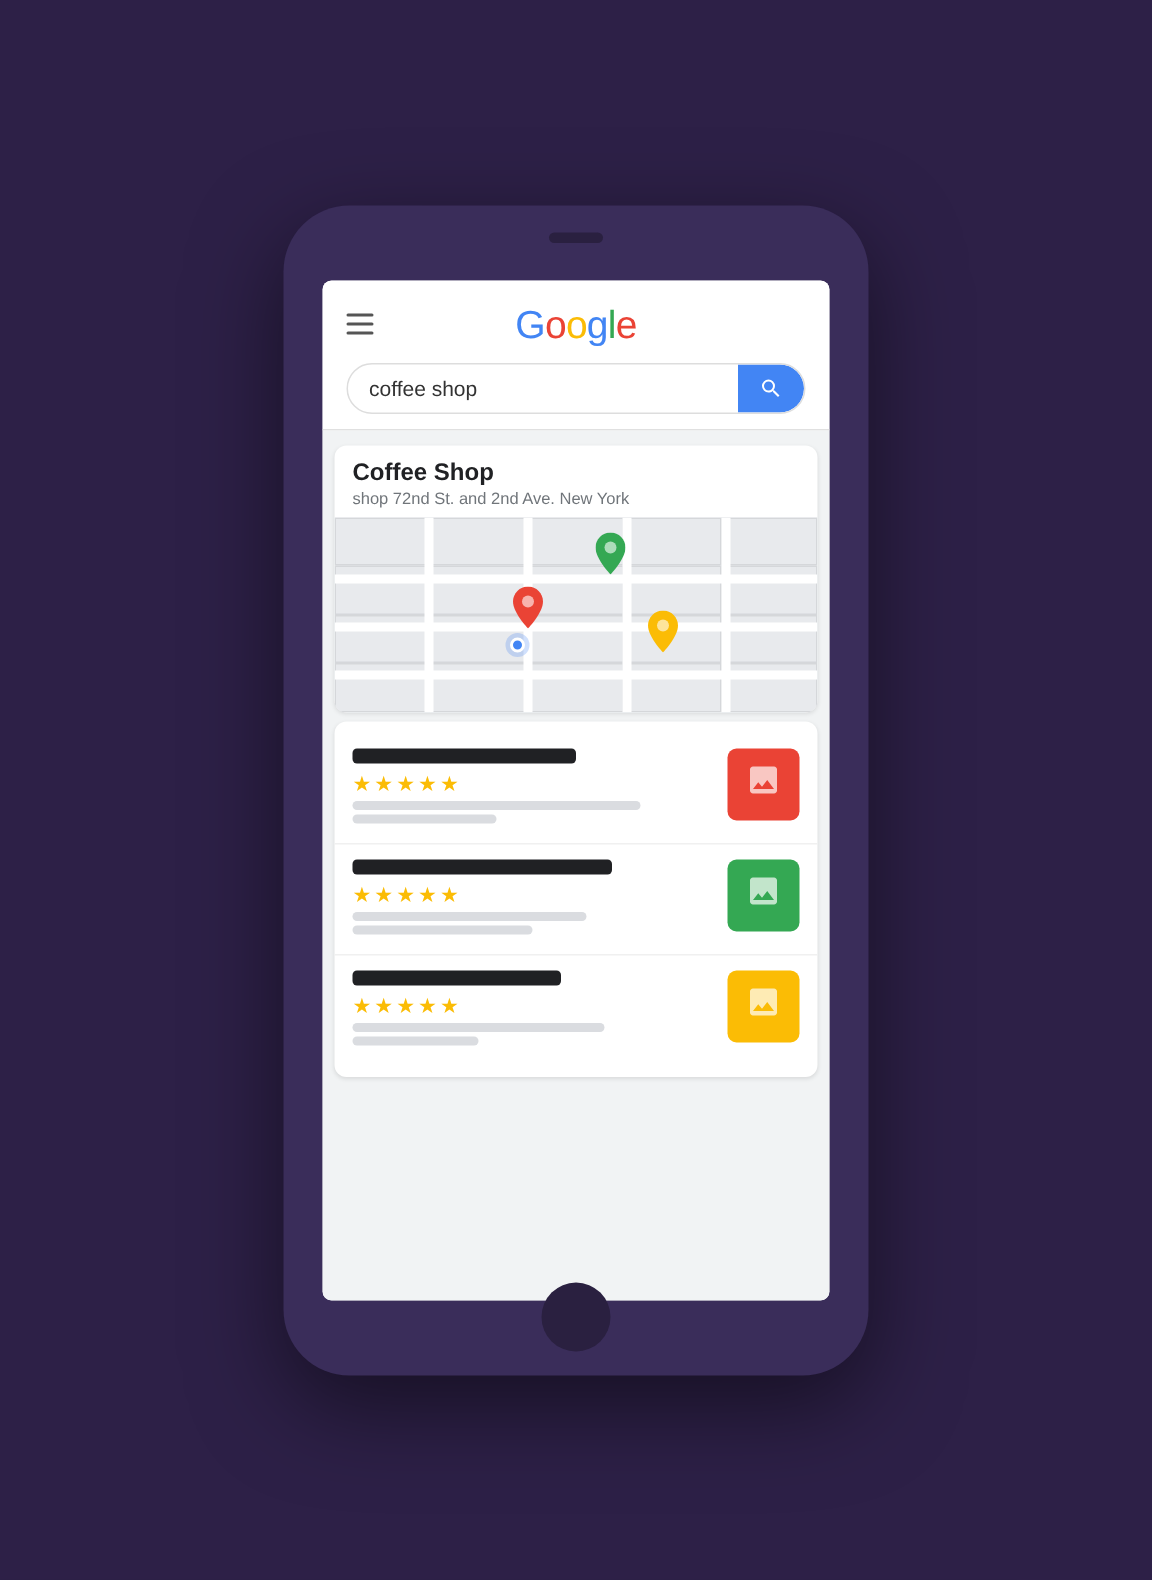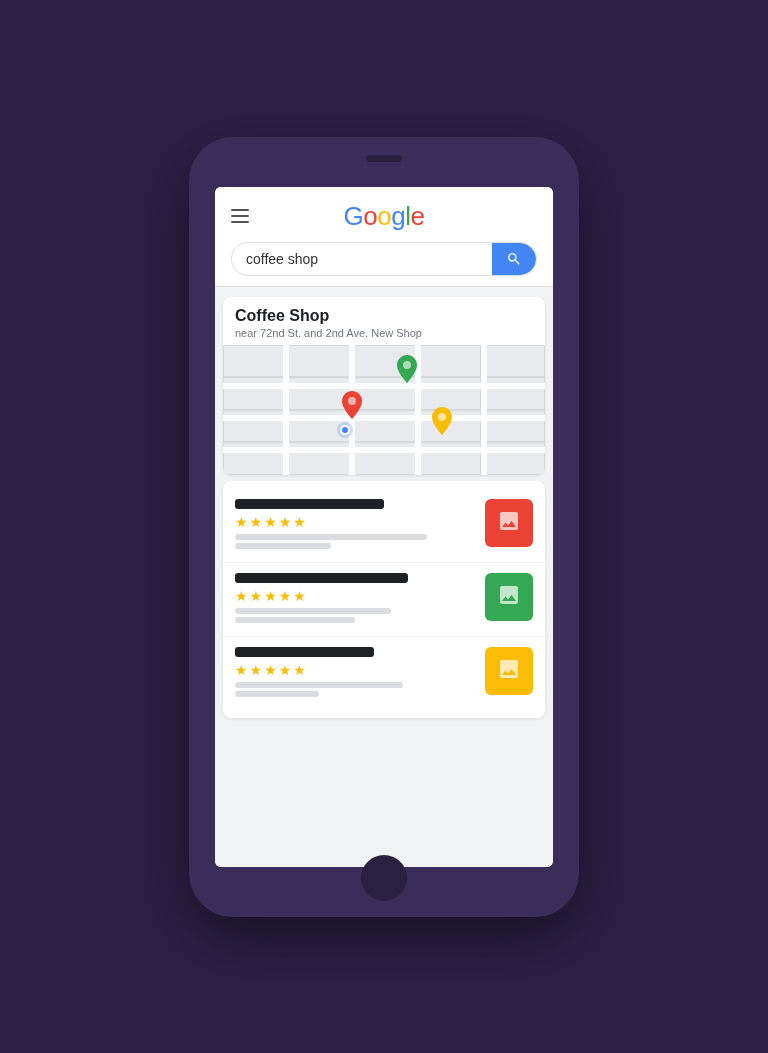--- a/index.html
+++ b/index.html
@@ -327,21 +327,21 @@
           </svg>
         </button>
       </div>
     </div>
 
     <div class="content">
 
       <div class="map-card">
         <div class="map-card-header">
           <div class="map-card-title">Coffee Shop</div>
-          <div class="map-card-subtitle">near 72nd St. and 2nd Ave. New Shop</div>
+          <div class="map-card-subtitle">shop 72nd St. and 2nd Ave. New York</div>
         </div>
 
         <div class="map-area">
 
           <div class="map-grid">
             <div class="map-grid-cell"></div>
             <div class="map-grid-cell"></div>
             <div class="map-grid-cell"></div>
             <div class="map-grid-cell"></div>
             <div class="map-grid-cell"></div>

